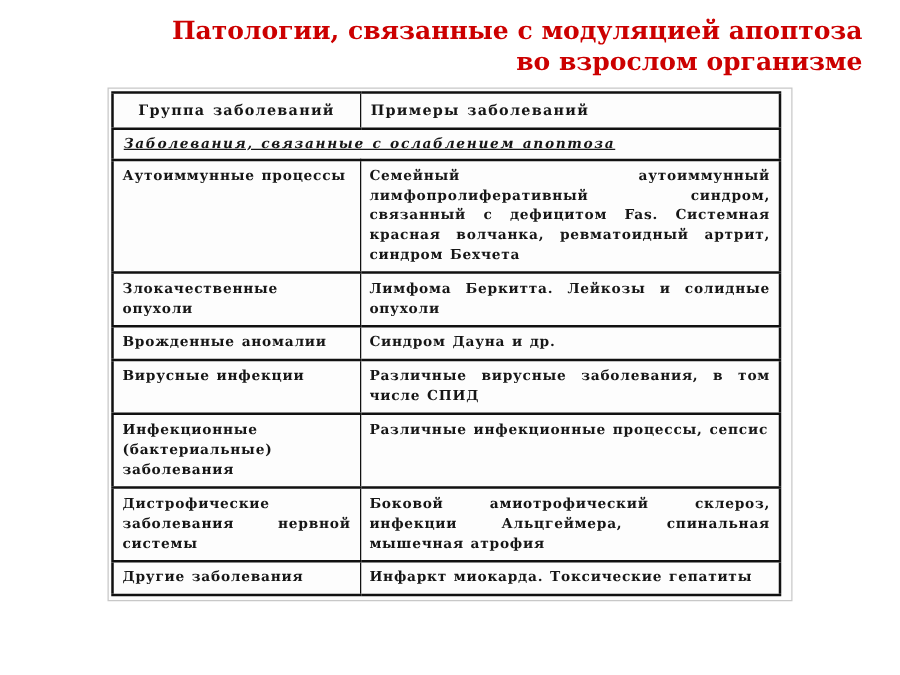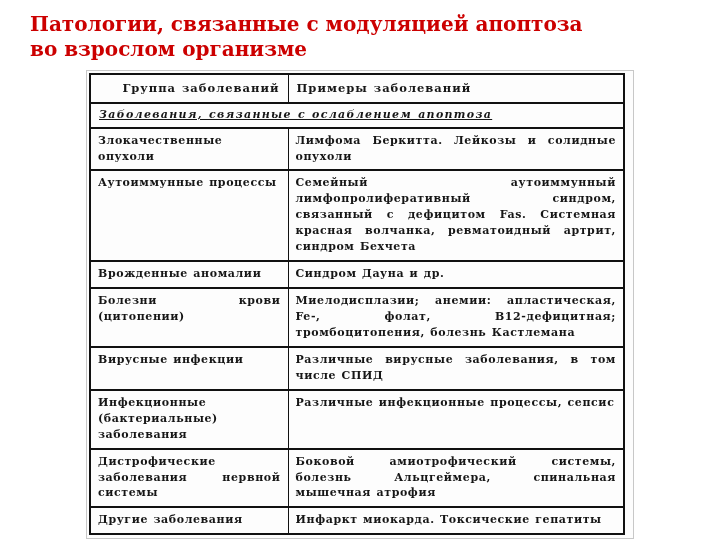--- a/index.html
+++ b/index.html
@@ -14,21 +14,21 @@
   }
   .slide {
     width: 720px;
     height: 540px;
     background: #ffffff;
     position: relative;
   }
   .title {
     color: #cc0000;
     font-weight: bold;
-    text-align: left;
+    text-align: right;
     font-size: 20px;
     line-height: 1.25;
     margin: 0;
     padding: 12px 30px 6px 30px;
     font-family: "DejaVu Serif", serif;
   }
   .table-wrap {
     margin: 2px auto 0 auto;
     width: 548px;
     border: 1px solid #c8c8c8;
@@ -51,21 +51,21 @@
     font-weight: bold;
     color: #161616;
     letter-spacing: 0.6px;
     vertical-align: top;
     line-height: 1.45;
     word-spacing: 1px;
   }
   table.apo th {
     font-size: 11.5px;
     padding: 5px 8px;
-    text-align: right;
+    text-align: center;
     letter-spacing: 1px;
   }
   table.apo th.examples-h { text-align: left; }
   tr.section-row td {
     font-style: italic;
     text-decoration: underline;
     letter-spacing: 1.3px;
     padding: 3px 20px 4px 8px;
   }
   td.group-cell, td.examples-cell {
@@ -91,46 +91,42 @@
         <tr>
           <th>Группа заболеваний</th>
           <th class="examples-h">Примеры заболеваний</th>
         </tr>
       </thead>
       <tbody id="table-body">
           <tr class="section-row">
             <td colspan="2">Заболевания, связанные с ослаблением апоптоза</td>
           </tr>
           <tr>
+            <td class="group-cell">Аутоиммунные процессы</td>
+            <td class="examples-cell">Семейный аутоиммунный лимфопролиферативный синдром, связанный с дефицитом Fas. Системная красная волчанка, ревматоидный артрит, синдром Бехчета</td>
+          </tr>
+          <tr>
             <td class="group-cell">Злокачественные опухоли</td>
             <td class="examples-cell">Лимфома Беркитта. Лейкозы и солидные опухоли</td>
           </tr>
           <tr>
-            <td class="group-cell">Аутоиммунные процессы</td>
-            <td class="examples-cell">Семейный аутоиммунный лимфопролиферативный синдром, связанный с дефицитом Fas. Системная красная волчанка, ревматоидный артрит, синдром Бехчета</td>
-          </tr>
-          <tr>
             <td class="group-cell">Врожденные аномалии</td>
             <td class="examples-cell">Синдром Дауна и др.</td>
-          </tr>
-          <tr>
-            <td class="group-cell">Болезни крови (цитопении)</td>
-            <td class="examples-cell">Миелодисплазии; анемии: апластическая, Fe-, фолат, B12-дефицитная; тромбоцитопения, болезнь Кастлемана</td>
           </tr>
           <tr>
             <td class="group-cell">Вирусные инфекции</td>
             <td class="examples-cell">Различные вирусные заболевания, в том числе СПИД</td>
           </tr>
           <tr>
             <td class="group-cell">Инфекционные (бактериальные) заболевания</td>
             <td class="examples-cell">Различные инфекционные процессы, сепсис</td>
           </tr>
           <tr>
             <td class="group-cell">Дистрофические заболевания нервной системы</td>
-            <td class="examples-cell">Боковой амиотрофический системы, болезнь Альцгеймера, спинальная мышечная атрофия</td>
+            <td class="examples-cell">Боковой амиотрофический склероз, инфекции Альцгеймера, спинальная мышечная атрофия</td>
           </tr>
           <tr>
             <td class="group-cell">Другие заболевания</td>
             <td class="examples-cell">Инфаркт миокарда. Токсические гепатиты</td>
           </tr>
         </tbody>
     </table>
   </div>
 </div>
 

